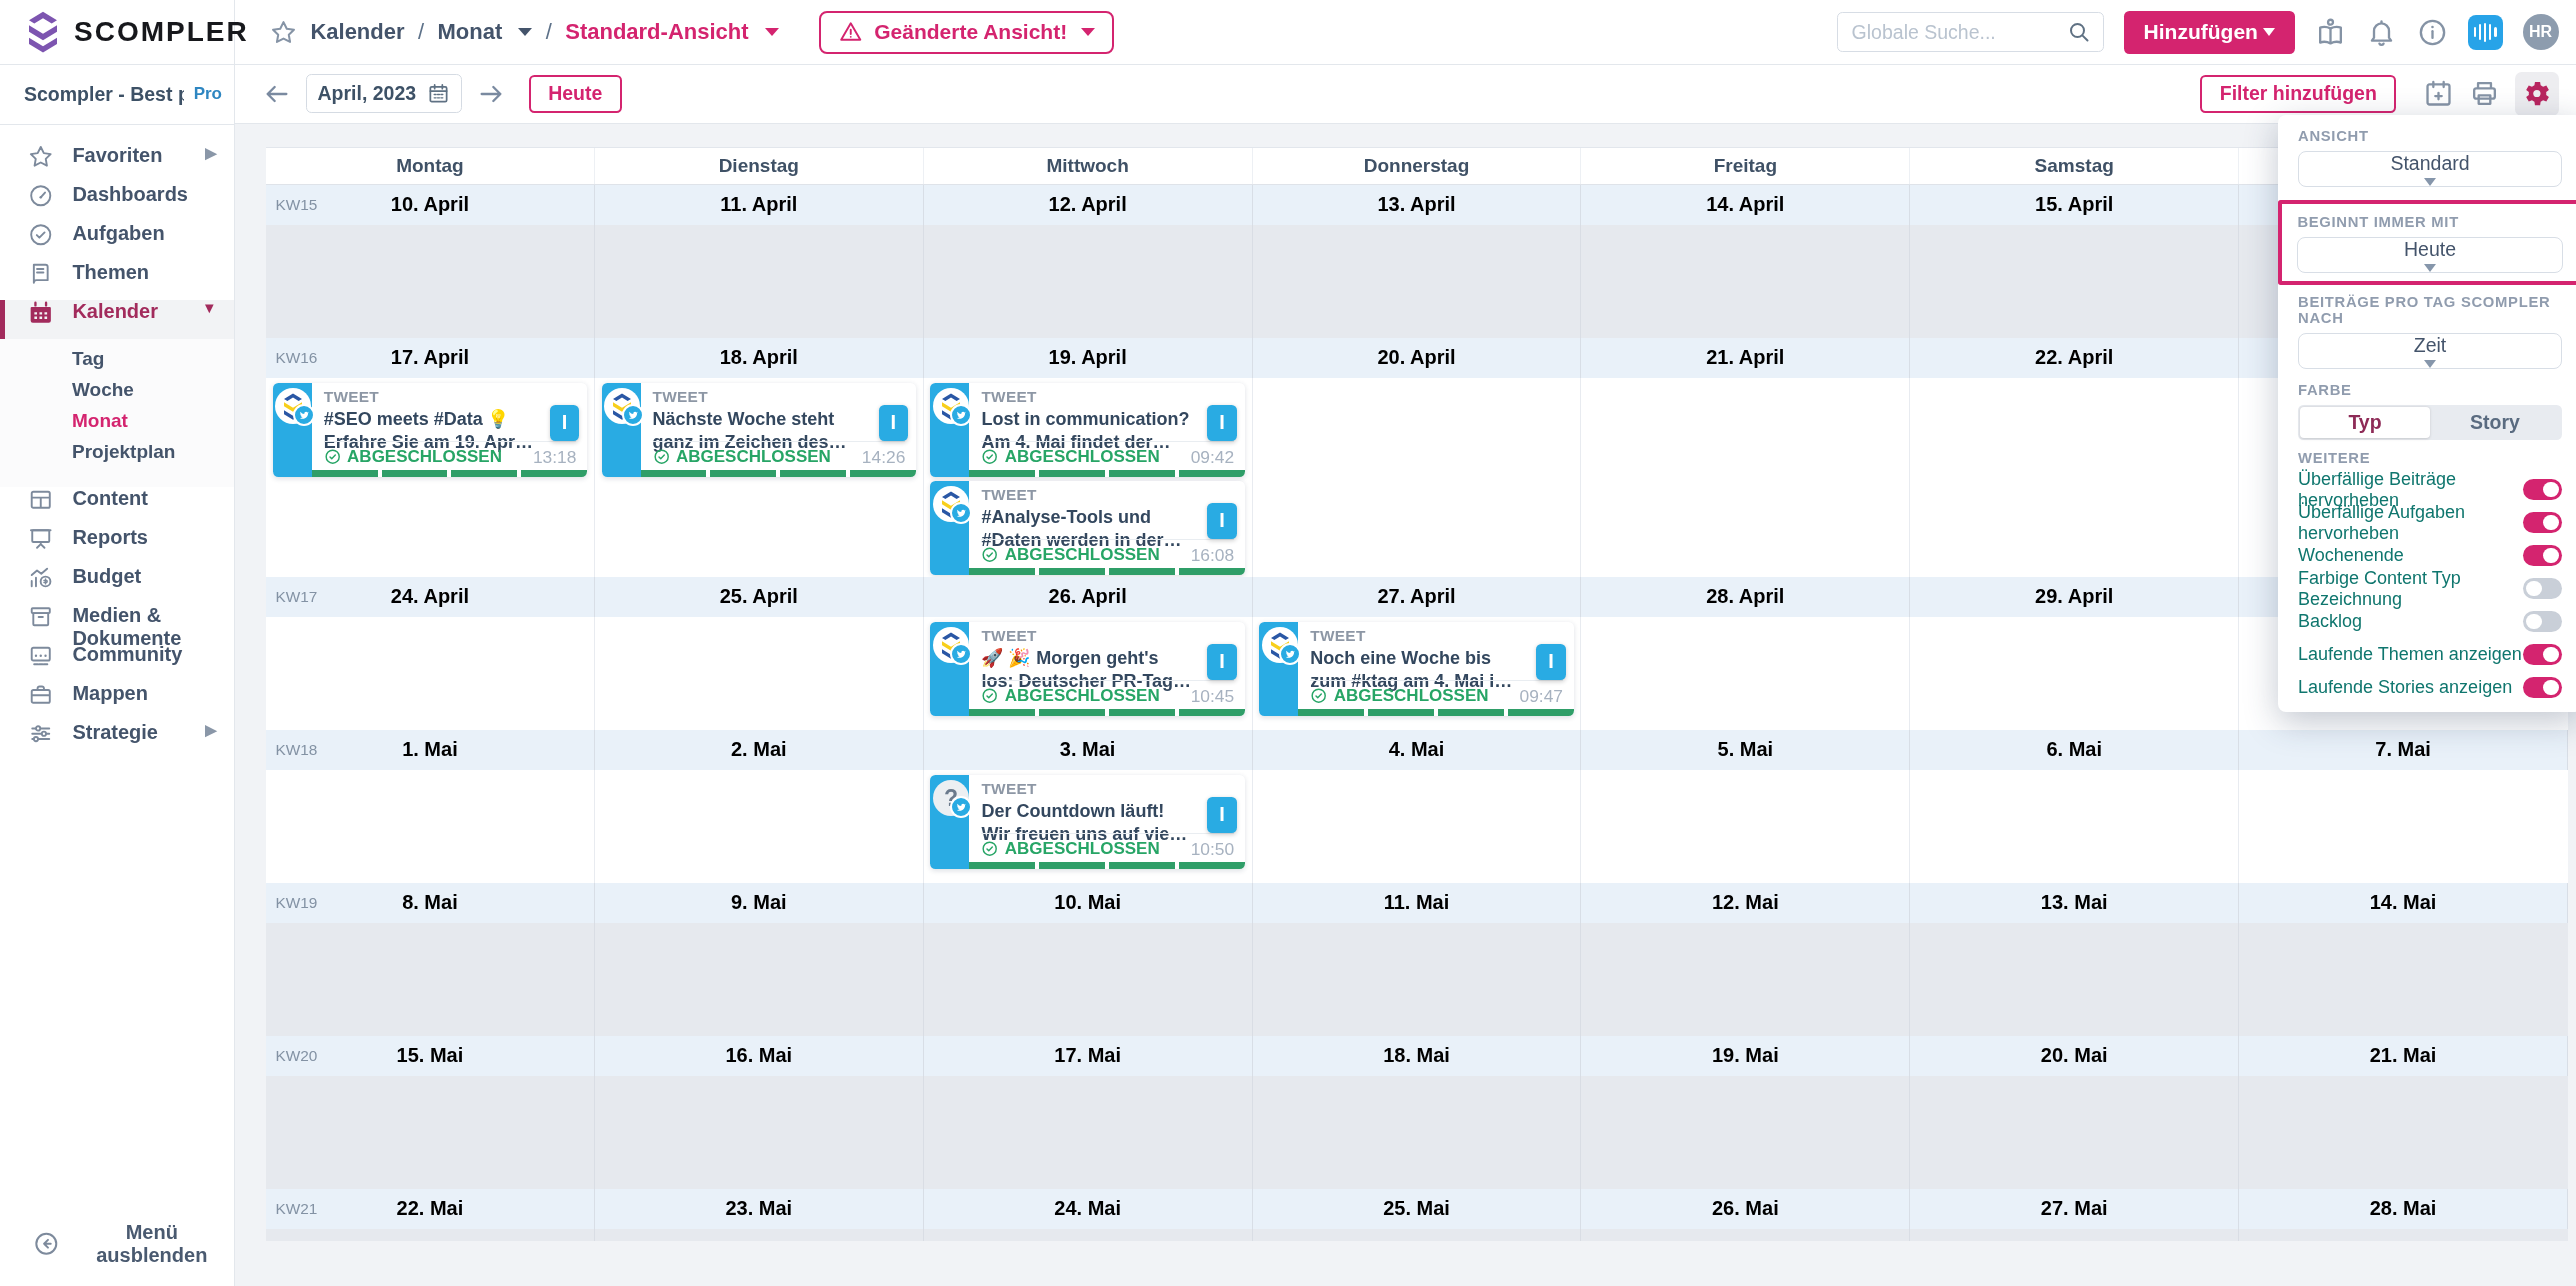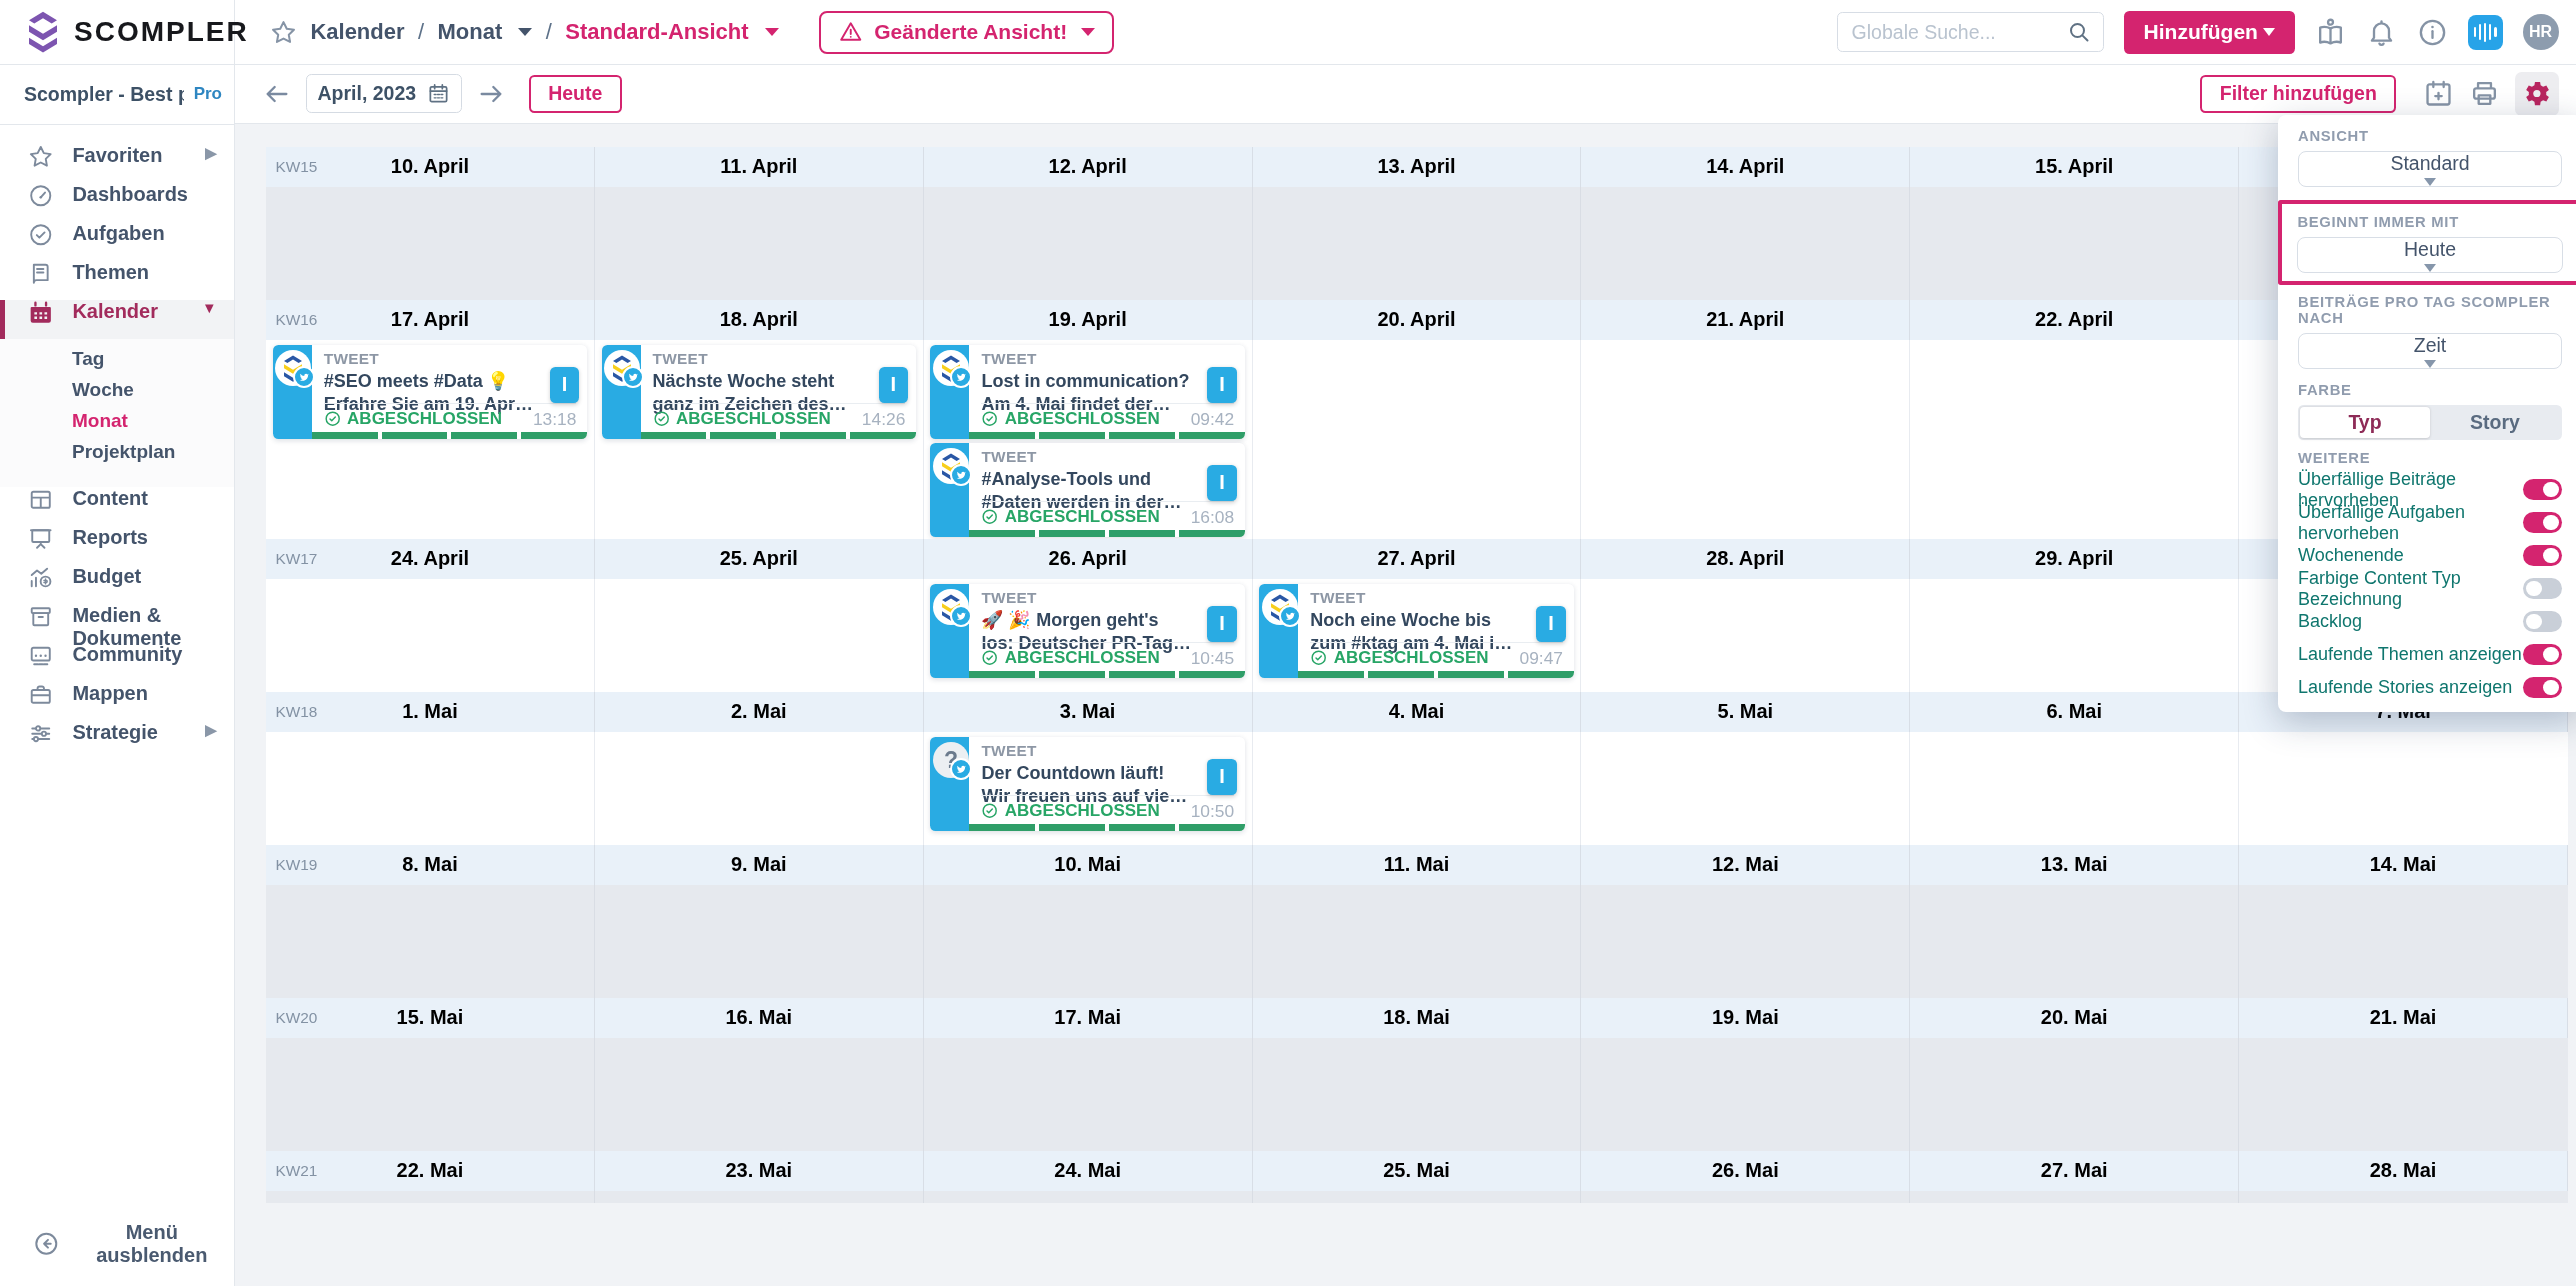--- a/index.html
+++ b/index.html
@@ -422,20 +422,29 @@
   <button class="gear-wrap">
     <svg viewBox="0 0 24 24" fill="currentColor">
       <path d="M19.5 13.1a7.8 7.8 0 0 0 0-2.2l2.1-1.6-2-3.5-2.5 1a7.8 7.8 0 0 0-1.9-1.1L14.8 3h-4l-.4 2.7a7.8 7.8 0 0 0-1.9 1.1l-2.5-1-2 3.5 2.1 1.6a7.8 7.8 0 0 0 0 2.2l-2.1 1.6 2 3.5 2.5-1a7.8 7.8 0 0 0 1.9 1.1l.4 2.7h4l.4-2.7a7.8 7.8 0 0 0 1.9-1.1l2.5 1 2-3.5z"></path>
       <circle cx="12.3" cy="12" r="2.8" fill="#ededf0"></circle>
       </svg>
   </button>
 </div>
 
 <main class="main">
   <div class="grid">
+      <div class="wd-row">
+        <div class="wd">Montag</div>
+        <div class="wd">Dienstag</div>
+        <div class="wd">Mittwoch</div>
+        <div class="wd">Donnerstag</div>
+        <div class="wd">Freitag</div>
+        <div class="wd">Samstag</div>
+        <div class="wd">Sonntag</div>
+      </div>
       <div class="week-strip">
         <div class="ds">10. April</div>
         <div class="ds">11. April</div>
         <div class="ds">12. April</div>
         <div class="ds">13. April</div>
         <div class="ds">14. April</div>
         <div class="ds">15. April</div>
         <div class="ds">16. April</div>
         <span class="kw">KW15</span>
       </div>

